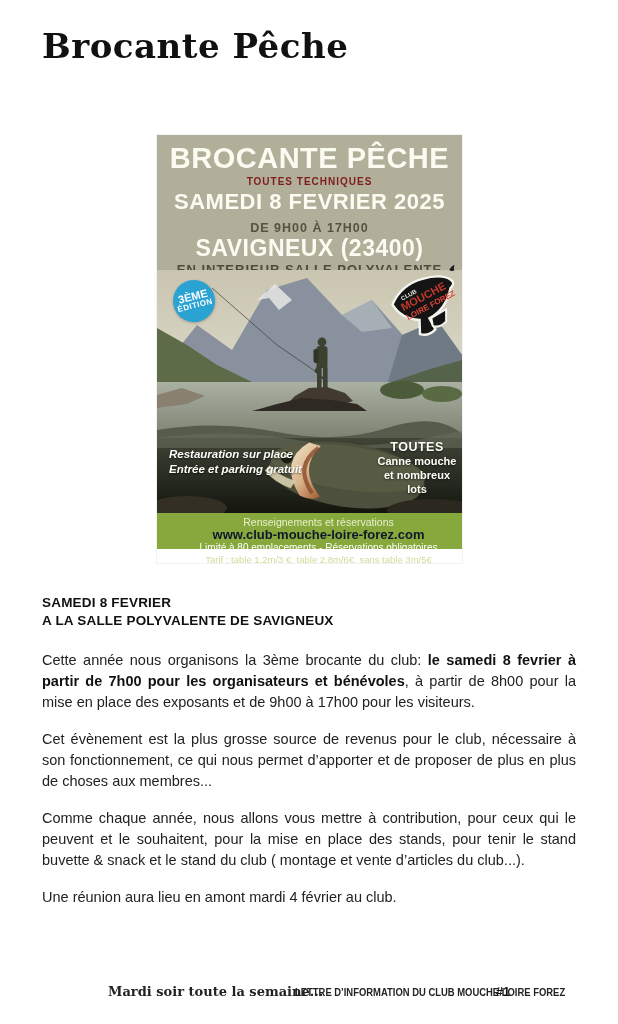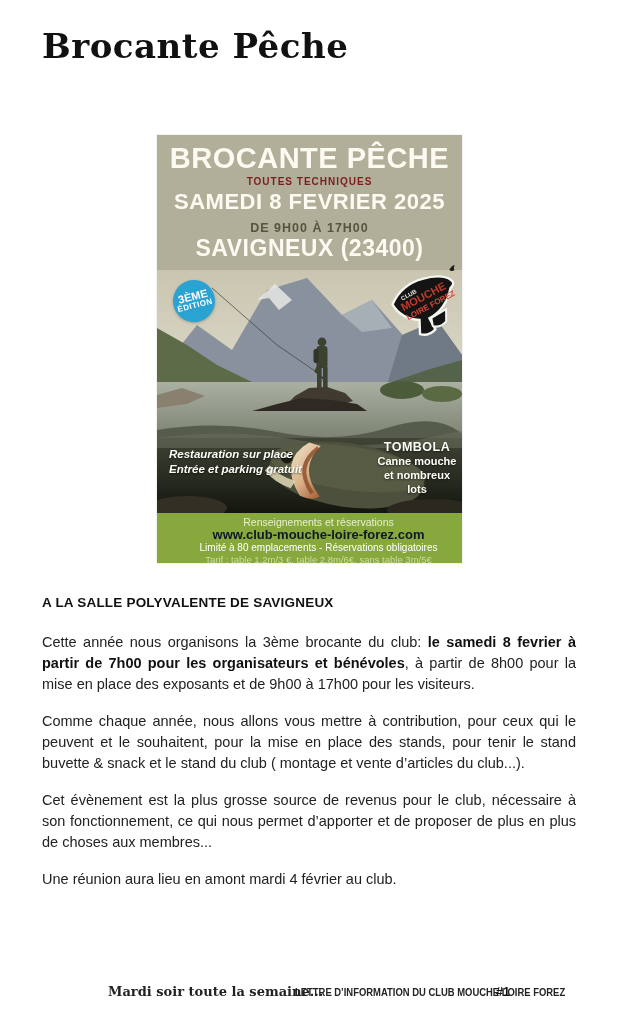--- a/index.html
+++ b/index.html
@@ -48,21 +48,21 @@
   .edition-badge .b2 { font-size:8px; letter-spacing:0.5px; }
 
   .club-logo { position:absolute; left:228px; top:134px; width:78px; height:72px; transform:rotate(-10deg); }
 
   .scene-text { position:absolute; color:#fdfdf8; font-weight:bold; text-shadow:0 1px 2px rgba(0,0,0,0.6); }
   .left-info  { left:12px; top:312px; font-size:11.5px; line-height:15px;font-style:italic; }
   .tombola    { left:220px; top:305px; width:80px; text-align:center; font-size:11px; line-height:14px; }
   .tombola .t-title { font-size:12.5px; letter-spacing:0.5px; }
 
   .poster-green {
-    position:absolute; left:0; top:378px; width:305px; height:50px;
+    position:absolute; left:0; top:378px; width:305px; height:36px;
     background:#86a83d; text-align:center; padding-top:3px;padding-left:18px;
   }
   .pg-info  { font-size:10.5px; color:#e9f0cb; line-height:12px; }
   .pg-site  { font-size:13px; font-weight:bold; color:#0f172a; line-height:14px; }
   .pg-limit { font-size:10px; font-weight:normal; color:#ffffff; line-height:12px; }
   .pg-tarif { font-size:9.5px; color:#cfdd9b; line-height:11px; }
 
   
   .article { position:absolute; left:42px; top:594px; width:534px; }
   .article-heading {
@@ -100,20 +100,21 @@
   <h1 class="page-title">Brocante Pêche</h1>
 
   <div class="poster">
 
     <div class="poster-header">
       <div class="ph-title">BROCANTE PÊCHE</div>
       <div class="ph-sub">TOUTES TECHNIQUES</div>
       <div class="ph-date">SAMEDI 8 FEVRIER 2025</div>
       <div class="ph-time">DE 9H00 À 17H00</div>
       <div class="ph-loc">SAVIGNEUX (23400)</div>
+      <div class="ph-venue">EN INTERIEUR SALLE POLYVALENTE</div>
     </div>
 
     <svg class="poster-art" viewBox="0 0 305 243" preserveAspectRatio="none">
       <defs>
         <linearGradient id="sky" x1="0" y1="0" x2="0" y2="1">
           <stop offset="0" stop-color="#c9c5b0"></stop>
             <stop offset="1" stop-color="#dcd9c9"></stop>
         </linearGradient>
         <linearGradient id="water" x1="0" y1="0" x2="0" y2="1">
           <stop offset="0" stop-color="#aab0a2"></stop>
@@ -197,40 +198,41 @@
           <text x="16" y="42" font-size="8" fill="#d8453a" font-family="Liberation Sans, sans-serif" font-weight="bold">LOIRE FOREZ</text>
         </g>
       </g>
     </svg>
 
     <div class="scene-text left-info">
       <div>Restauration sur place</div>
       <div>Entrée et parking gratuit</div>
     </div>
     <div class="scene-text tombola">
-      <div class="t-title">TOMBOLA</div>
+      <div class="t-title">TOUTES</div>
       <div>Canne mouche</div>
       <div>et  nombreux lots</div>
     </div>
 
     <div class="poster-green">
       <div class="pg-info">Renseignements et réservations</div>
       <div class="pg-site">www.club-mouche-loire-forez.com</div>
       <div class="pg-limit">Limité à 80 emplacements - Réservations obligatoires</div>
       <div class="pg-tarif">Tarif : table 1,2m/3 €, table  2,8m/6€, sans table 3m/5€</div>
     </div>
   </div>
 
   <div class="article">
     <div class="article-heading">
+      <div>SAMEDI 8 FEVRIER</div>
       <div>A LA SALLE POLYVALENTE DE SAVIGNEUX</div>
     </div>
     <p><span>Cette année nous organisons la 3ème brocante du club: </span><b>le samedi 8 fevrier à partir de 7h00 pour les organisateurs et bénévoles</b><span>, à partir de 8h00 pour la mise en place des exposants et de 9h00 à 17h00 pour les visiteurs.</span></p>
+    <p>Cet évènement est la plus grosse source de revenus pour le club, nécessaire à son fonctionnement, ce qui nous permet d’apporter et de proposer de plus en plus de choses aux membres...</p>
     <p>Comme chaque année, nous allons vous mettre à contribution, pour ceux qui le peuvent et le souhaitent, pour la mise en place des stands, pour tenir le stand buvette &amp; snack et le stand du club ( montage et vente d’articles du club...).</p>
-    <p>Cet évènement est la plus grosse source de revenus pour le club, nécessaire à son fonctionnement, ce qui nous permet d’apporter et de proposer de plus en plus de choses aux membres...</p>
     <p>Une réunion aura lieu en amont mardi 4 février au club.</p>
   </div>
 
   <div class="page-footer">
     <span class="pf-left">Mardi soir toute la semaine...</span>
     <span class="pf-center">LETTRE D’INFORMATION DU CLUB MOUCHE LOIRE FOREZ</span>
     <span class="pf-issue">#1</span>
   </div>
 
 </div>

